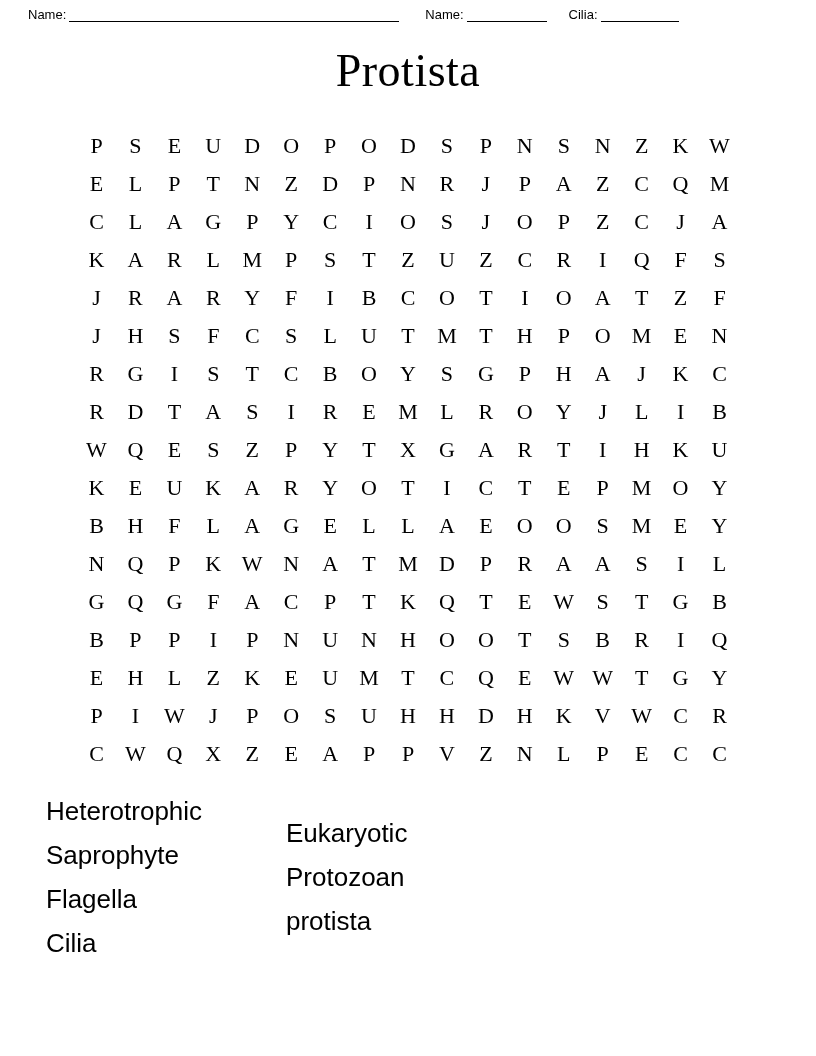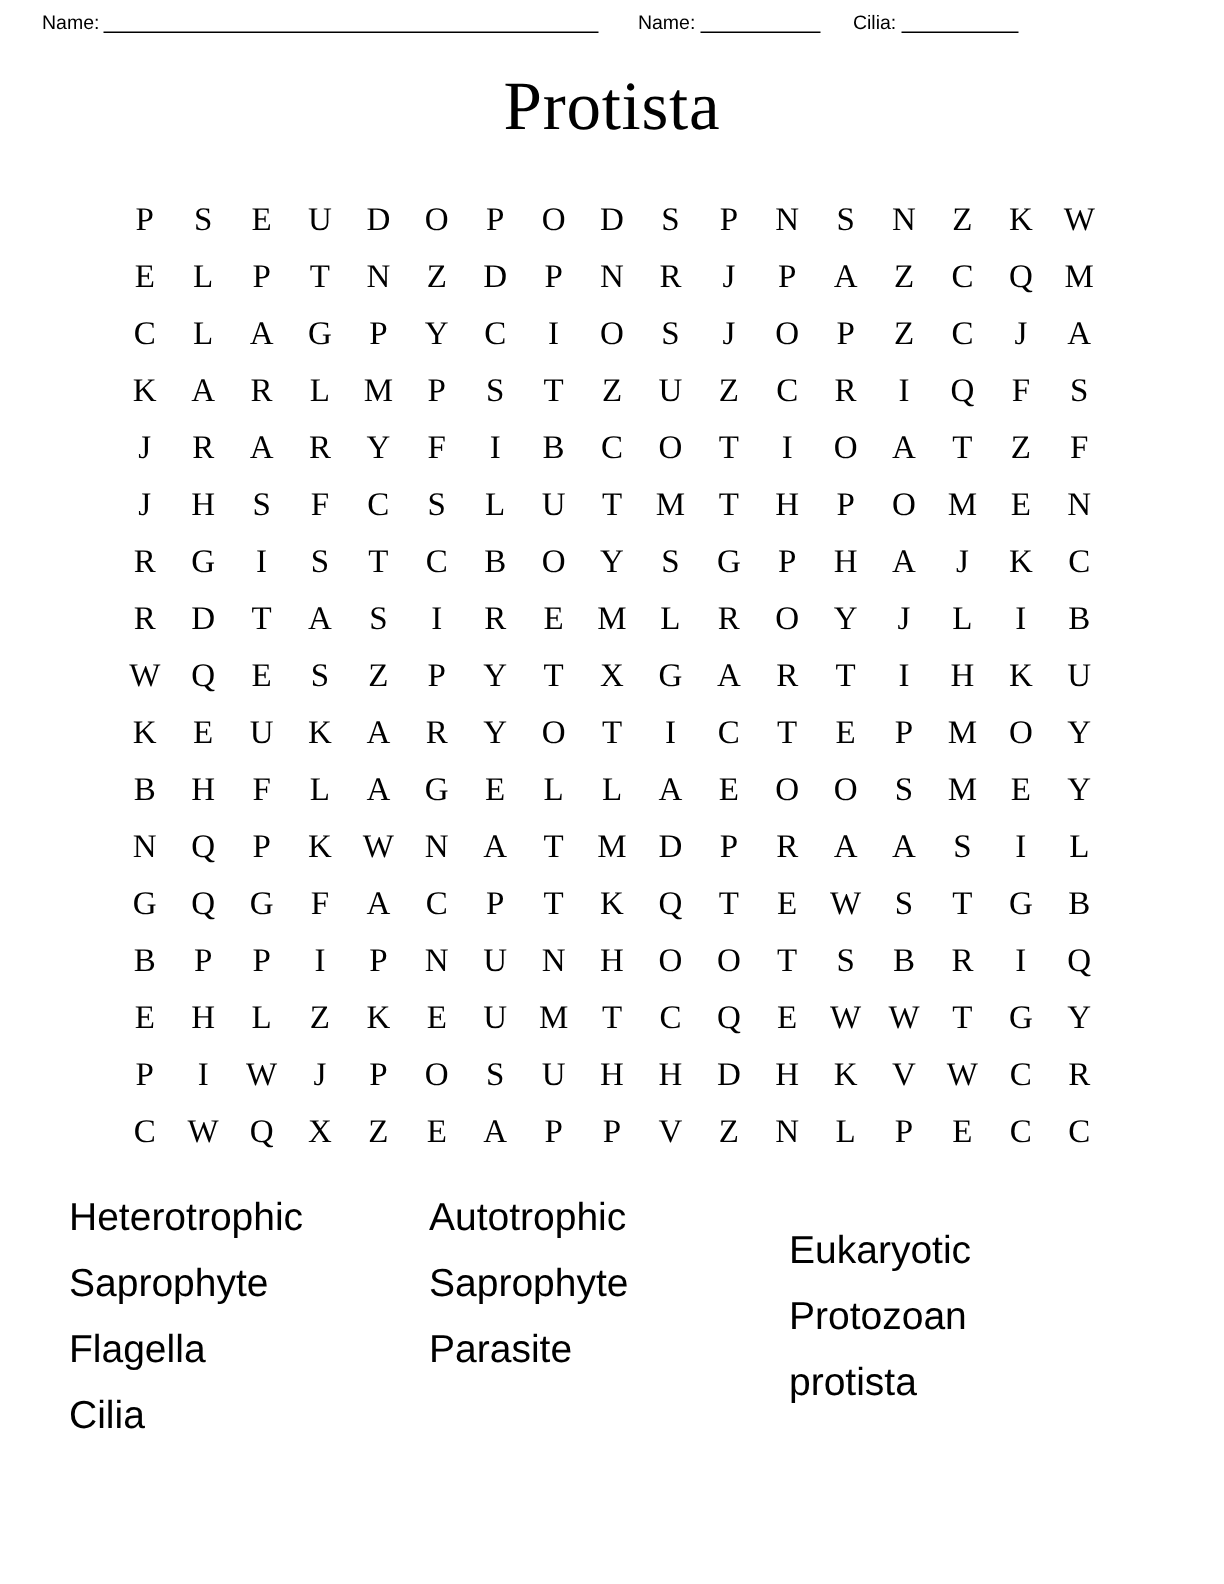--- a/index.html
+++ b/index.html
@@ -441,23 +441,18 @@
     </div>
   </div>
 
 <div class="wordlist">
     <div class="word-col col-1">
       <div class="word">Heterotrophic</div>
       <div class="word">Saprophyte</div>
       <div class="word">Flagella</div>
       <div class="word">Cilia</div>
     </div>
-    <div class="word-col col-2">
-      <div class="word">Autotrophic</div>
-      <div class="word">Saprophyte</div>
-      <div class="word">Parasite</div>
-    </div>
     <div class="word-col col-3">
       <div class="word">Eukaryotic</div>
       <div class="word">Protozoan</div>
       <div class="word">protista</div>
     </div>
   </div>
 
 </body></html>

